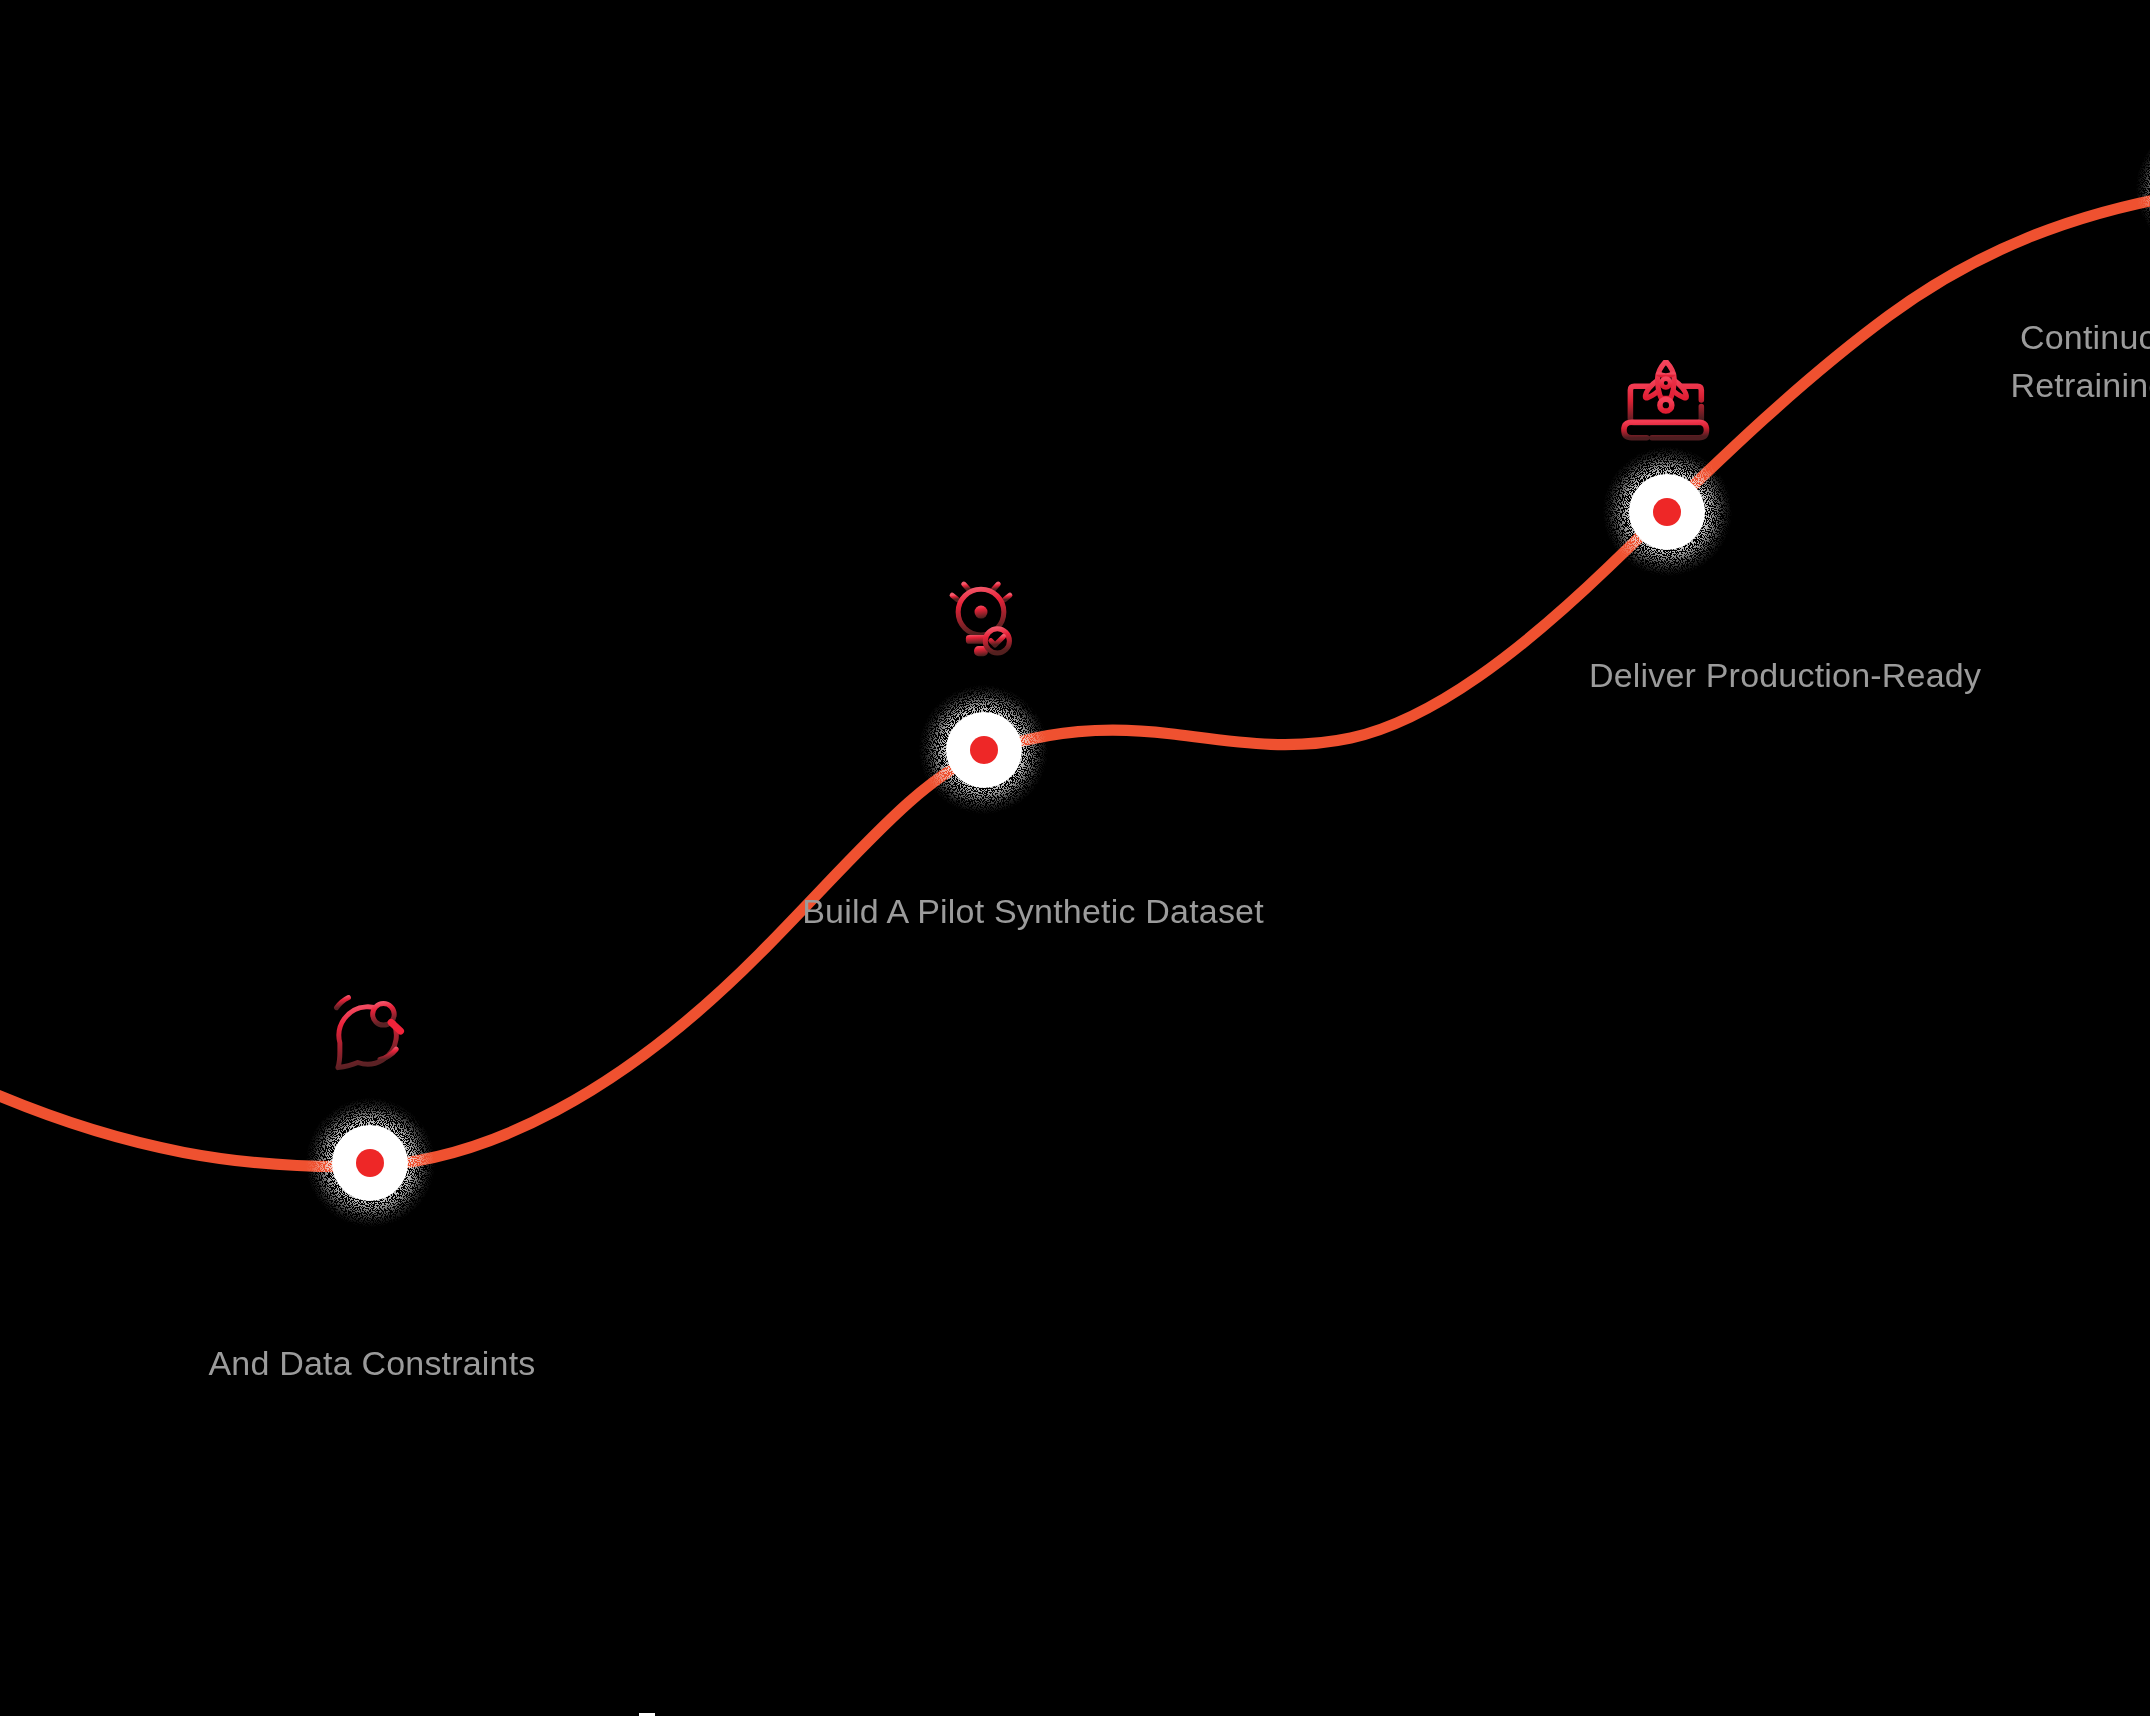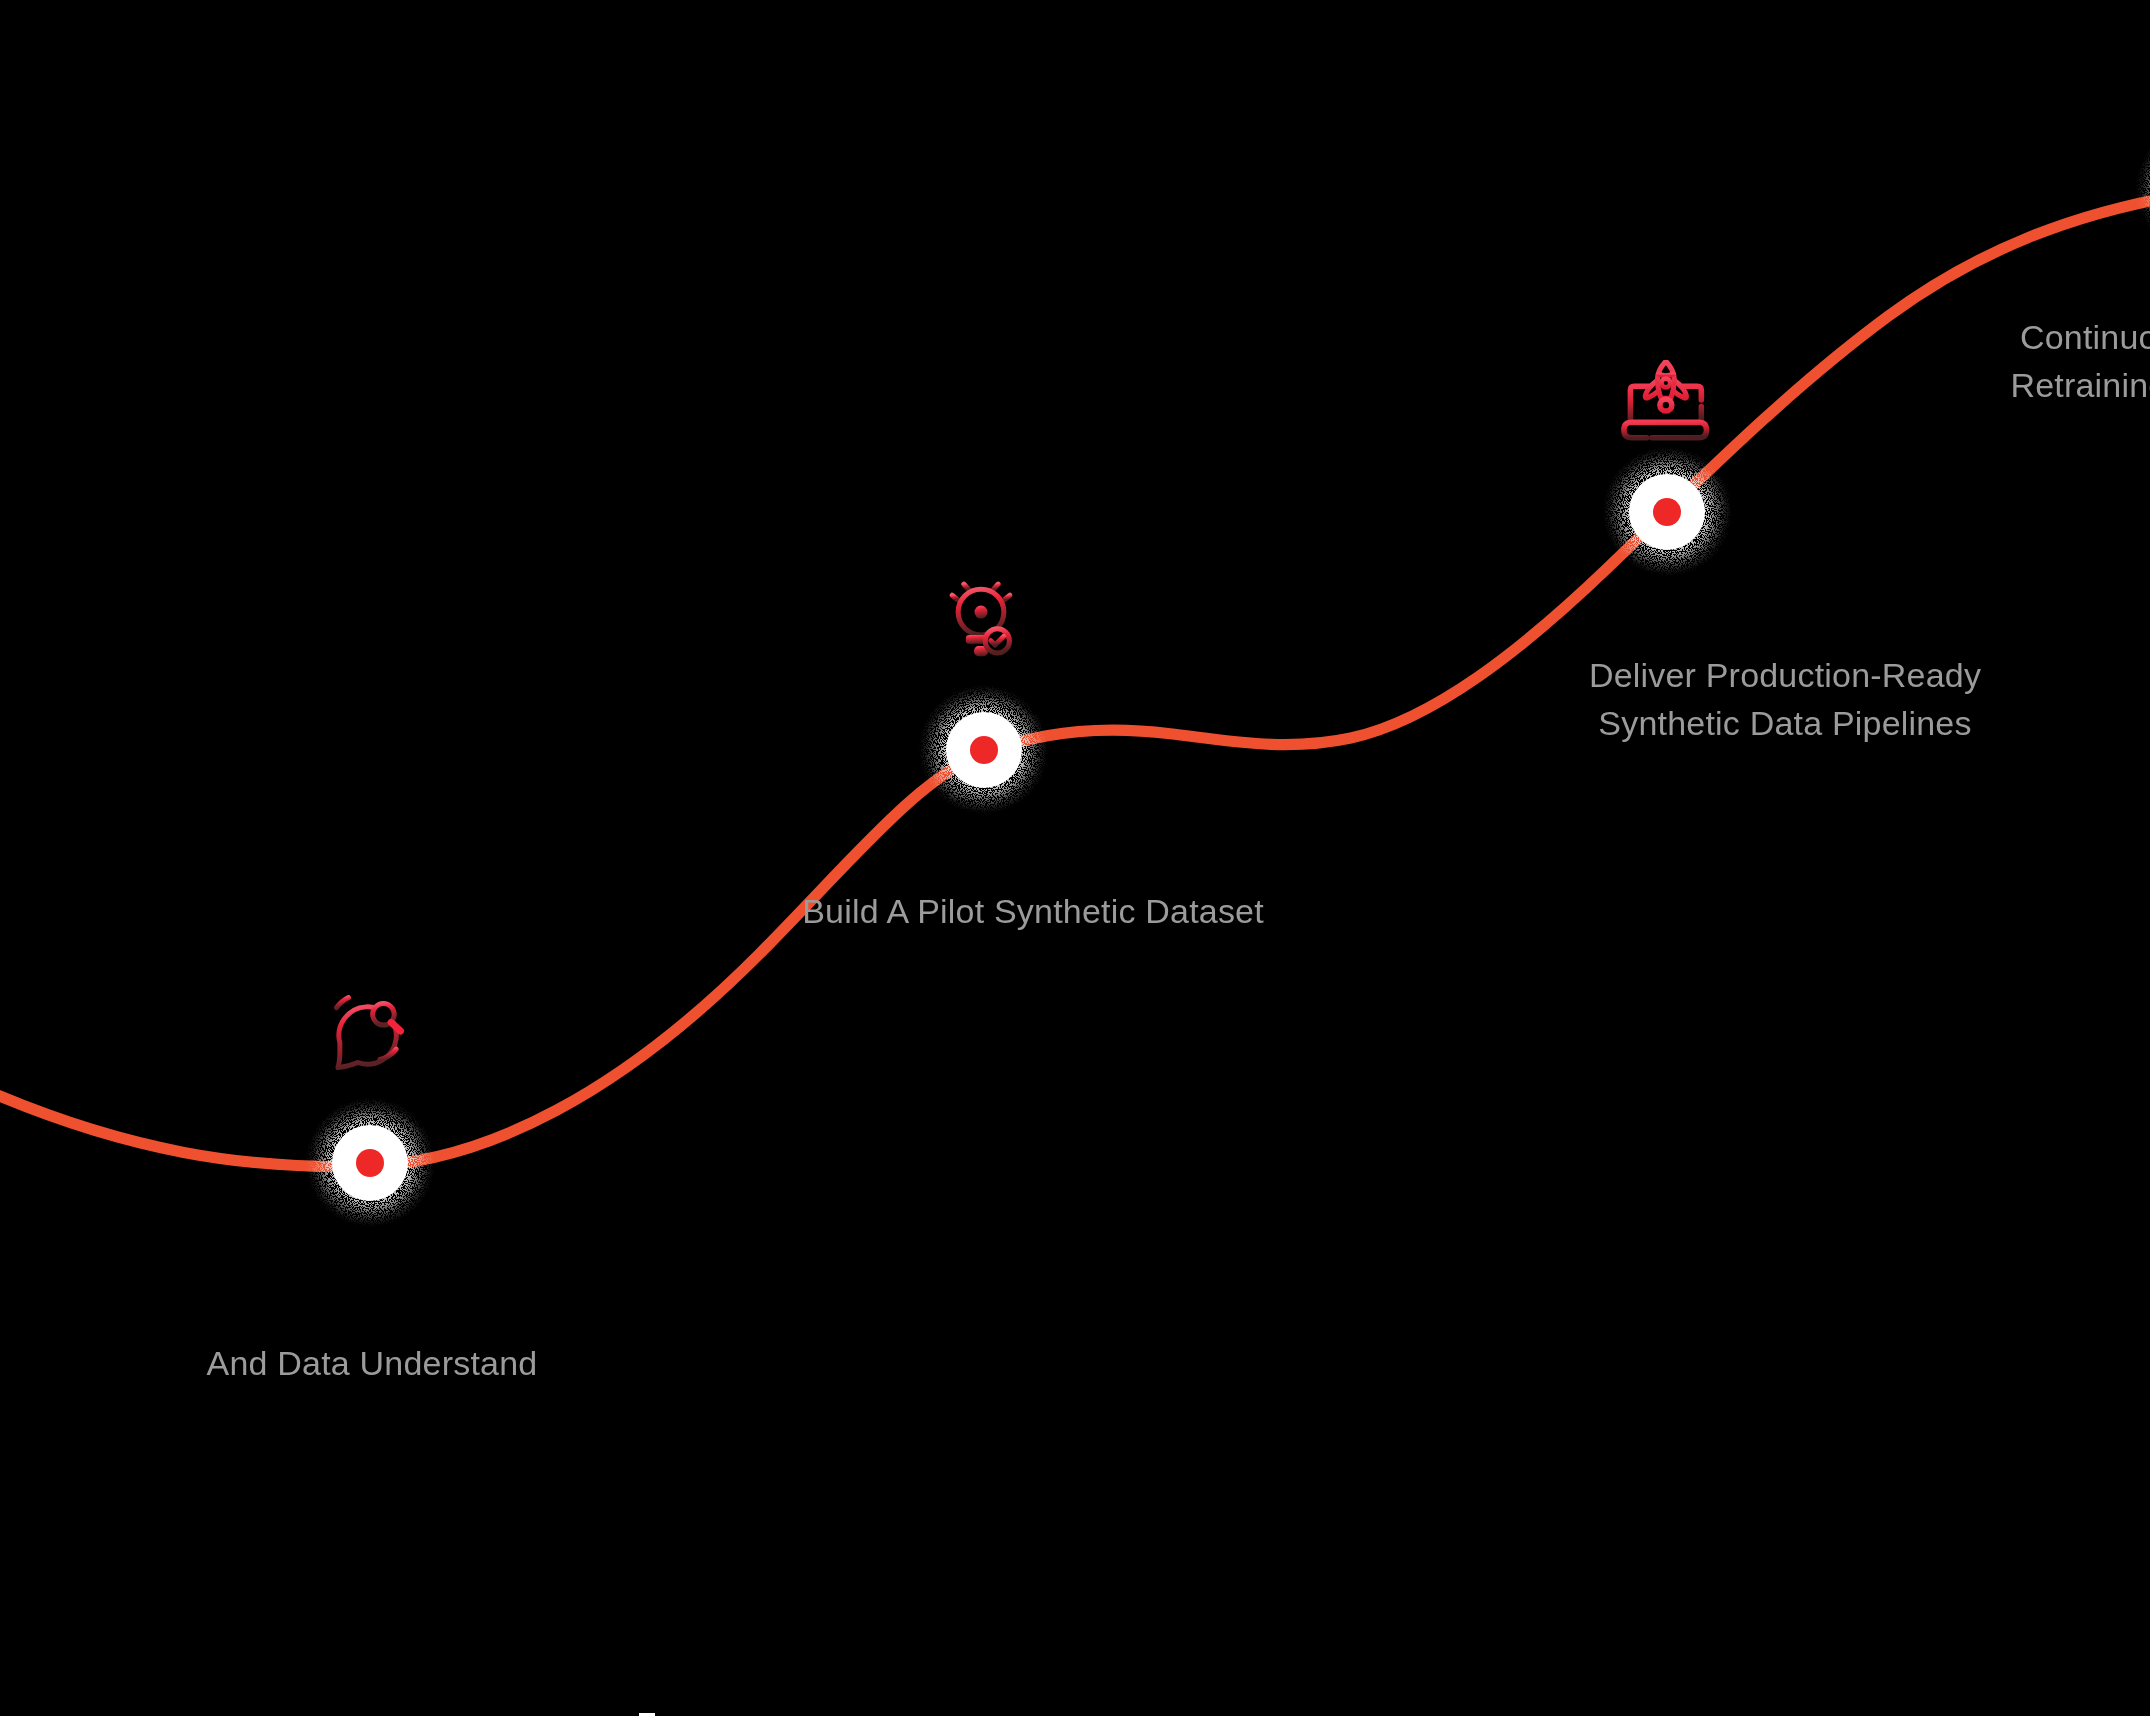--- a/index.html
+++ b/index.html
@@ -103,21 +103,21 @@
       <line x1="30" y1="37" x2="47.4" y2="37"></line>
       <line x1="23.5" y1="46.5" x2="56" y2="46.5"></line>
       <line x1="28.7" y1="56" x2="49.6" y2="56"></line>
       <path d="M 9.6 26 A 33 33 0 0 1 21.7 15.7"></path>
       <path d="M 70 67.8 A 30 30 0 0 1 53.5 78.3"></path>
     </g>
     <circle cx="57" cy="32.6" r="10.9" fill="#000" stroke="url(#ig1)" stroke-width="5"></circle>
     <line x1="64.8" y1="40.8" x2="74.3" y2="49.6" stroke="#F2233A" stroke-width="7" stroke-linecap="round"></line>
   </svg>
   <div class="label t1">
-    <div>And Data Understand</div>
+    <div>And Data Constraints</div>
   </div>
 
   <svg class="halo h2" viewBox="0 0 304 304">
     <circle cx="152" cy="152" r="150" fill="url(#haloGrad)" filter="url(#stipple)"></circle>
   </svg>
   <div class="node n2">
     <div class="dot"></div>
   </div>
   <svg class="icon i2" viewBox="0 0 100 100">
     <defs>
@@ -174,21 +174,20 @@
       <path d="M 44.2 14.8 C 37.8 19.2 33.6 24.8 33.6 28.6 C 33.6 29.4 34.3 29.7 35.2 29.3 C 39.2 27.7 42.8 25.2 45.2 22.2 Z" fill="#000"></path>
       <path d="M 54.8 14.8 C 61.2 19.2 65.4 24.8 65.4 28.6 C 65.4 29.4 64.7 29.7 63.8 29.3 C 59.8 27.7 56.2 25.2 53.8 22.2 Z" fill="#000"></path>
       <path d="M 49.5 1 C 45.8 5 43.2 9.5 43.1 14 C 43 19 43.9 25.5 45.9 29.8 L 53.1 29.8 C 55.1 25.5 56 19 55.9 14 C 55.8 9.5 53.2 5 49.5 1 Z" fill="#000"></path>
       <path d="M 43.9 10.8 Q 49.5 13.6 55.1 10.8" fill="none"></path>
       <circle cx="49.5" cy="17.8" r="3.4" fill="#000" stroke-width="3.6"></circle>
       <circle cx="49.5" cy="35" r="4.6" fill="#000" stroke-width="4.3"></circle>
     </g>
   </svg>
   <div class="label t3">
     <div>Deliver Production-Ready</div>
-    <div>Synthetic Data Pipelines</div>
   </div>
 
   <svg class="halo h4" viewBox="0 0 304 304">
     <circle cx="152" cy="152" r="150" fill="url(#haloGrad)" filter="url(#stipple)"></circle>
   </svg>
 
   <svg class="icon i4" viewBox="0 0 100 100">
     <defs>
       <linearGradient id="ig4" x1="0" y1="0" x2="0.15" y2="1">
         <stop offset="0" stop-color="#E94F6B"></stop>

